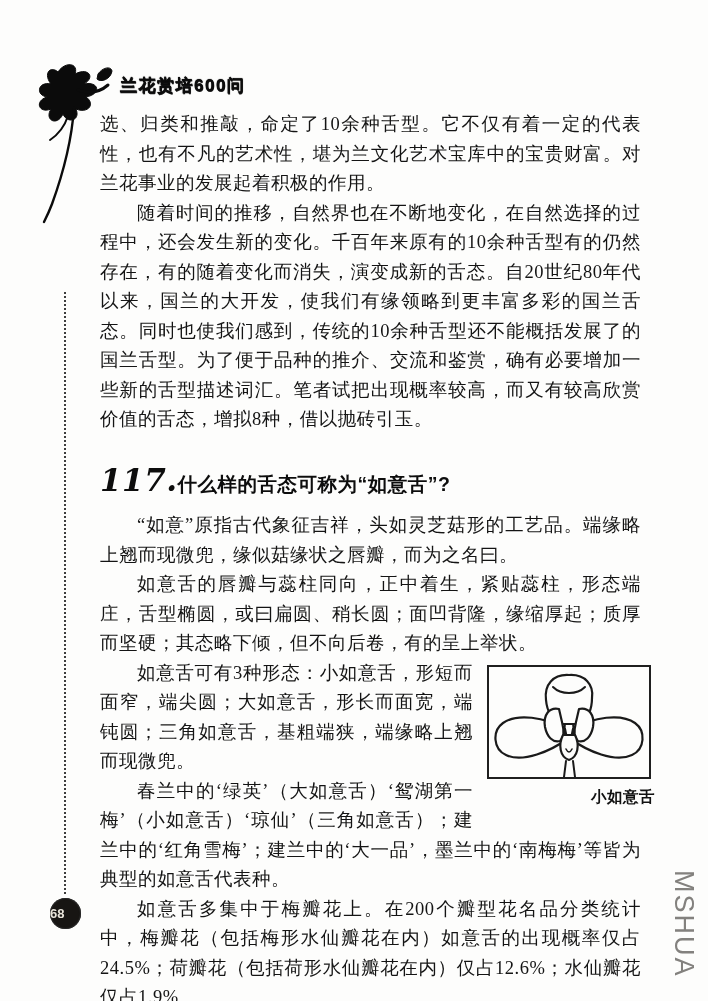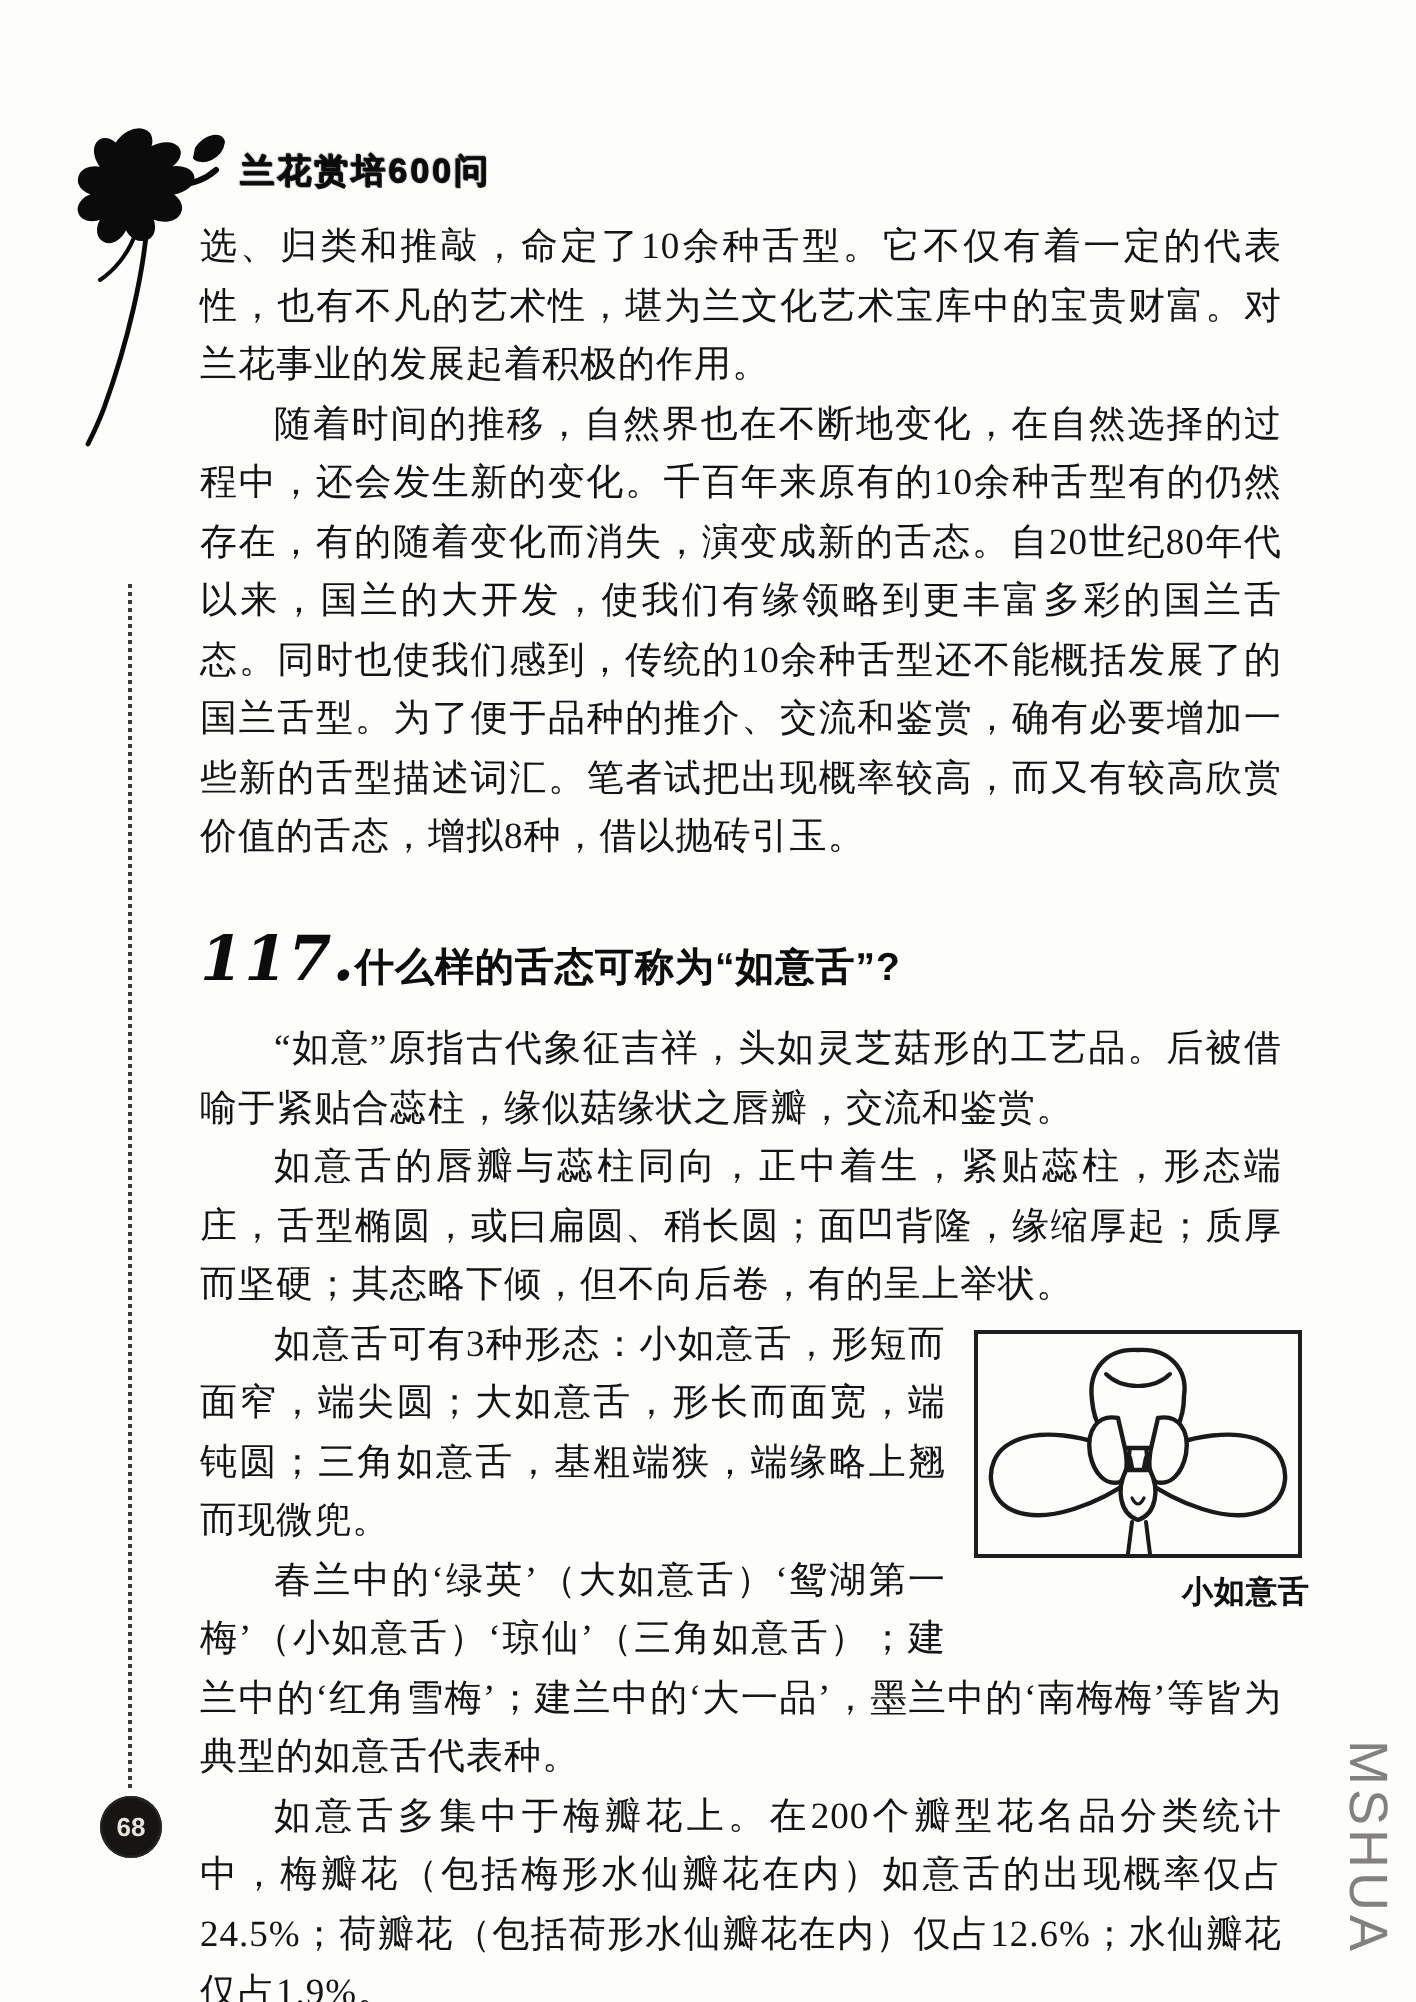--- a/index.html
+++ b/index.html
@@ -23,21 +23,21 @@
   }
   
   .dotted-rule{
     position:absolute;left:64px;top:292px;height:602px;width:0;
     border-left:2px dotted #3d3d3d;
   }
   
   .page-badge{
     position:absolute;left:50px;top:898px;width:31px;height:31px;
     background:#171513;border-radius:50%;
-    display:flex;align-items:center;justify-content:center;
+    display:flex;align-items:center;
     color:#e8e4da;font-size:13px;font-weight:bold;
     font-family:"Liberation Sans",sans-serif;
     box-shadow:0 0 1px 1px #2a2a2a inset;
   }
   
   .watermark{
     position:absolute;left:699px;top:870px;
     transform:rotate(90deg);transform-origin:0 0;
     font-family:"Liberation Sans","DejaVu Sans",sans-serif;
     font-size:27px;letter-spacing:2px;color:#83817e;white-space:nowrap;
@@ -106,21 +106,21 @@
   <main class="content">
 
     <p class="no-indent">选、归类和推敲，命定了10余种舌型。它不仅有着一定的代表性，也有不凡的艺术性，堪为兰文化艺术宝库中的宝贵财富。对兰花事业的发展起着积极的作用。</p>
     <p>随着时间的推移，自然界也在不断地变化，在自然选择的过程中，还会发生新的变化。千百年来原有的10余种舌型有的仍然存在，有的随着变化而消失，演变成新的舌态。自20世纪80年代以来，国兰的大开发，使我们有缘领略到更丰富多彩的国兰舌态。同时也使我们感到，传统的10余种舌型还不能概括发展了的国兰舌型。为了便于品种的推介、交流和鉴赏，确有必要增加一些新的舌型描述词汇。笔者试把出现概率较高，而又有较高欣赏价值的舌态，增拟8种，借以抛砖引玉。</p>
 
     <h2 class="section-head">
       <span class="q-number">117.</span>
       <span class="q-title">什么样的舌态可称为“如意舌”?</span>
     </h2>
 
-    <p>“如意”原指古代象征吉祥，头如灵芝菇形的工艺品。后被借喻于紧贴合蕊柱，缘似菇缘状之唇瓣，交流和鉴赏。</p>
+    <p>“如意”原指古代象征吉祥，头如灵芝菇形的工艺品。端缘略上翘而现微兜，缘似菇缘状之唇瓣，而为之名曰。</p>
     <p>如意舌的唇瓣与蕊柱同向，正中着生，紧贴蕊柱，形态端庄，舌型椭圆，或曰扁圆、稍长圆；面凹背隆，缘缩厚起；质厚而坚硬；其态略下倾，但不向后卷，有的呈上举状。</p>
 
     <figure class="fig" style="margin-block:6px 4px;margin-inline:14px -14px;">
       <div class="fig-box">
         <svg viewBox="0 0 160 110" width="160" height="110" aria-hidden="true">
           <g fill="#fdfdfc" stroke="#1a1a1a" stroke-width="2.2" stroke-linecap="round" stroke-linejoin="round">
 
             <path d="M76,62 C56,50 28,46 14,56 C3,64 4,82 17,88 C34,96 62,84 78,72 Z"></path>
 
             <path d="M84,62 C104,50 132,46 146,56 C157,64 156,82 143,88 C126,96 98,84 82,72 Z"></path>

